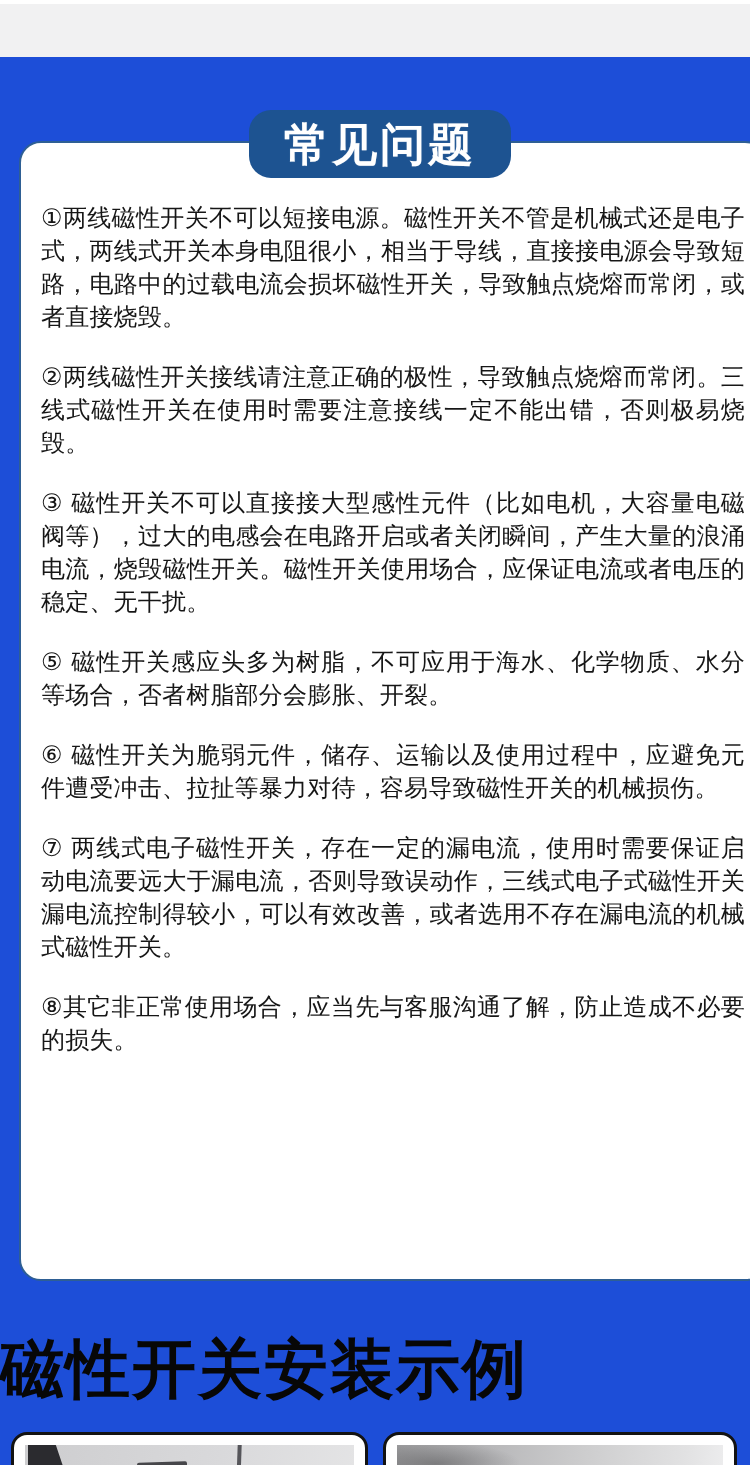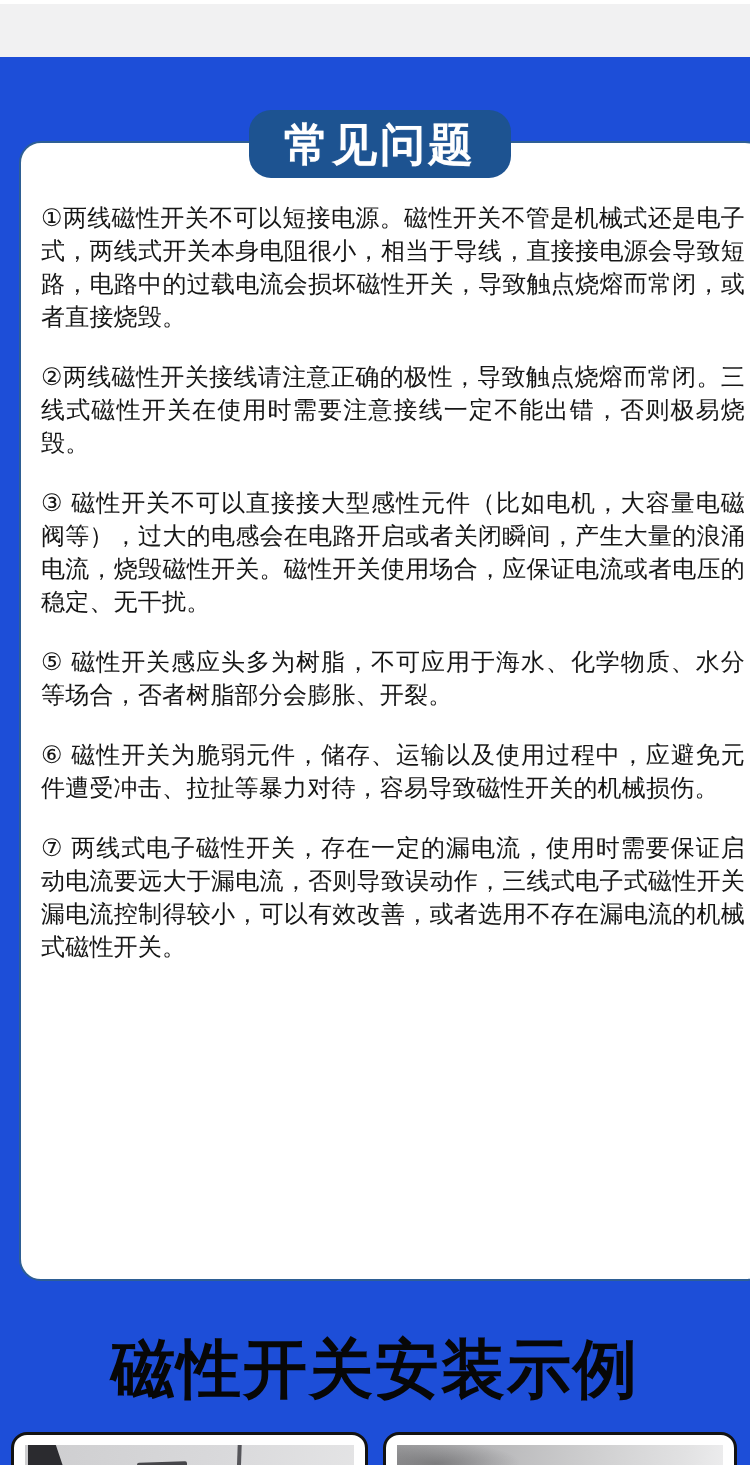--- a/index.html
+++ b/index.html
@@ -51,21 +51,21 @@
     font-size:24px;
     line-height:33px;
     color:#161616;
     letter-spacing:0.2px;
     text-align:justify;
   }
   
   .install-heading{
     position:absolute;left:0;top:1325px;
     width:750px;
-    text-align:center;
+    text-align:left;
     font-size:64px;
     font-weight:900;
     color:#070707;
     letter-spacing:2px;
     line-height:80px;
     margin:0;
   }
   .example-card{
     position:absolute;top:1428px;
     height:210px;
@@ -128,20 +128,21 @@
     <span>常见问题</span>
   </div>
 
   <div class="faq-card">
     <p class="faq-item">①两线磁性开关不可以短接电源。磁性开关不管是机械式还是电子式，两线式开关本身电阻很小，相当于导线，直接接电源会导致短路，电路中的过载电流会损坏磁性开关，导致触点烧熔而常闭，或者直接烧毁。</p>
     <p class="faq-item">②两线磁性开关接线请注意正确的极性，导致触点烧熔而常闭。三线式磁性开关在使用时需要注意接线一定不能出错，否则极易烧毁。</p>
     <p class="faq-item">③ 磁性开关不可以直接接大型感性元件（比如电机，大容量电磁阀等），过大的电感会在电路开启或者关闭瞬间，产生大量的浪涌电流，烧毁磁性开关。磁性开关使用场合，应保证电流或者电压的稳定、无干扰。</p>
     <p class="faq-item">⑤ 磁性开关感应头多为树脂，不可应用于海水、化学物质、水分等场合，否者树脂部分会膨胀、开裂。</p>
     <p class="faq-item">⑥ 磁性开关为脆弱元件，储存、运输以及使用过程中，应避免元件遭受冲击、拉扯等暴力对待，容易导致磁性开关的机械损伤。</p>
     <p class="faq-item">⑦ 两线式电子磁性开关，存在一定的漏电流，使用时需要保证启动电流要远大于漏电流，否则导致误动作，三线式电子式磁性开关漏电流控制得较小，可以有效改善，或者选用不存在漏电流的机械式磁性开关。</p>
+    <p class="faq-item">⑧其它非正常使用场合，应当先与客服沟通了解，防止造成不必要的损失。</p>
   </div>
 
   <h1 class="install-heading">磁性开关安装示例</h1>
 
   <div class="example-card left">
     <div class="photo photo-left">
       <div class="plate"></div>
       <div class="bar"></div>
       <div class="wedge"></div>
       <div class="rod"></div>

